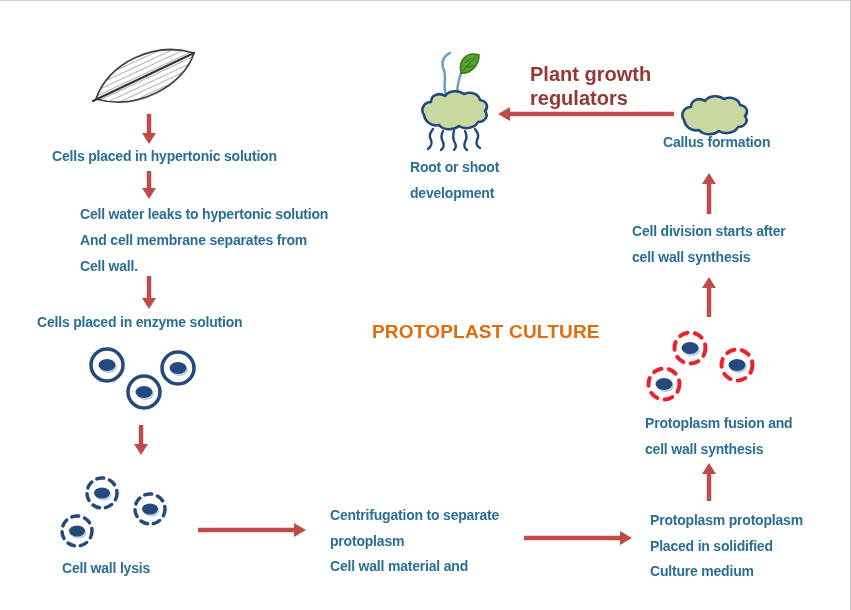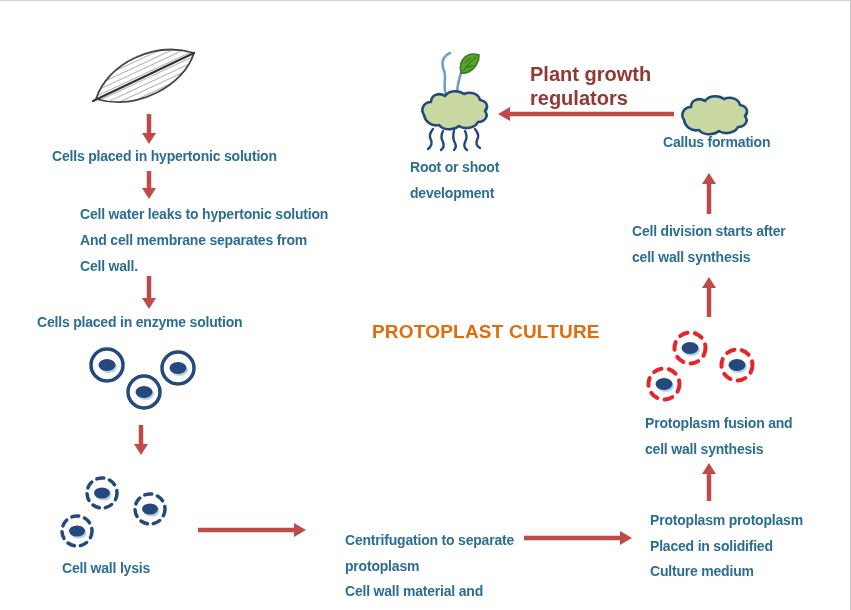--- a/index.html
+++ b/index.html
@@ -113,21 +113,21 @@
 
   <div class="lbl" style="left:62px;top:554px;">
     <div class="line">Cell wall lysis</div>
   </div>
 
   <svg class="arr" style="left:198px;top:521px;" width="108" height="16" viewBox="0 0 108 16">
     <line x1="0" y1="8" x2="97" y2="8"></line>
       <polygon points="96,1 96,15 108,8"></polygon>
     </svg>
 
-  <div class="lbl tight" style="left:345px;top:502px;margin-top:25px;">
+  <div class="lbl tight" style="left:330px;top:502px;">
     <div class="line">Centrifugation to separate</div>
     <div class="line">protoplasm</div>
     <div class="line">Cell wall material and</div>
   </div>
 
   <svg class="arr" style="left:524px;top:529px;" width="108" height="16" viewBox="0 0 108 16">
     <line x1="0" y1="8" x2="97" y2="8"></line>
       <polygon points="96,1 96,15 108,8"></polygon>
     </svg>
 

